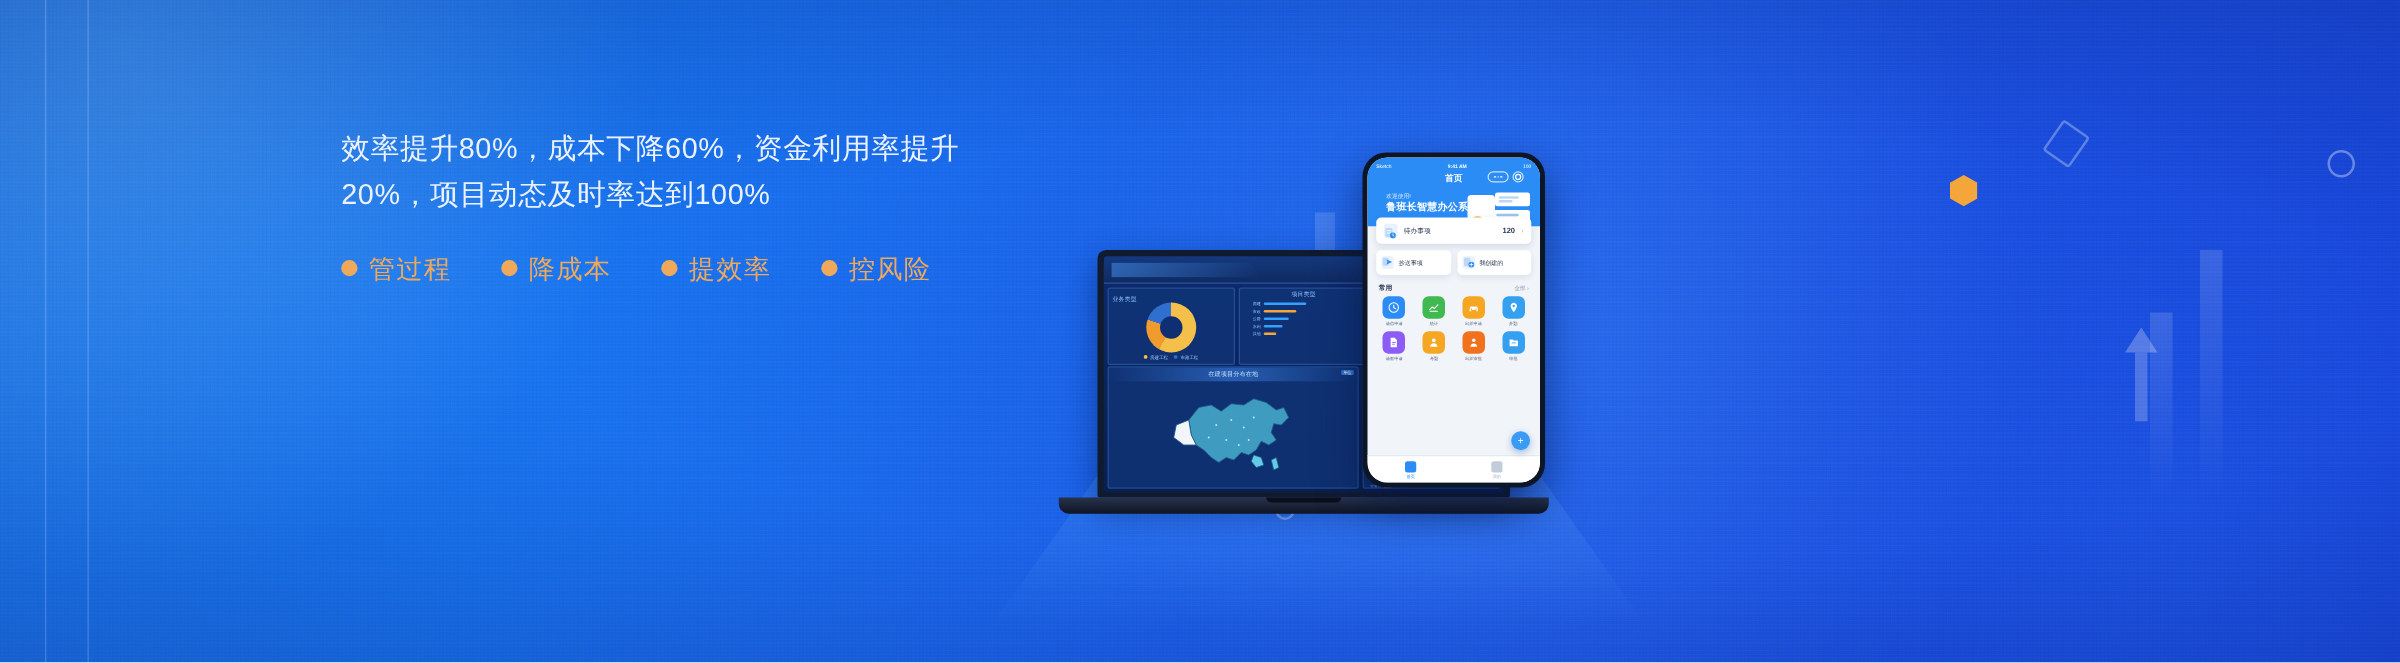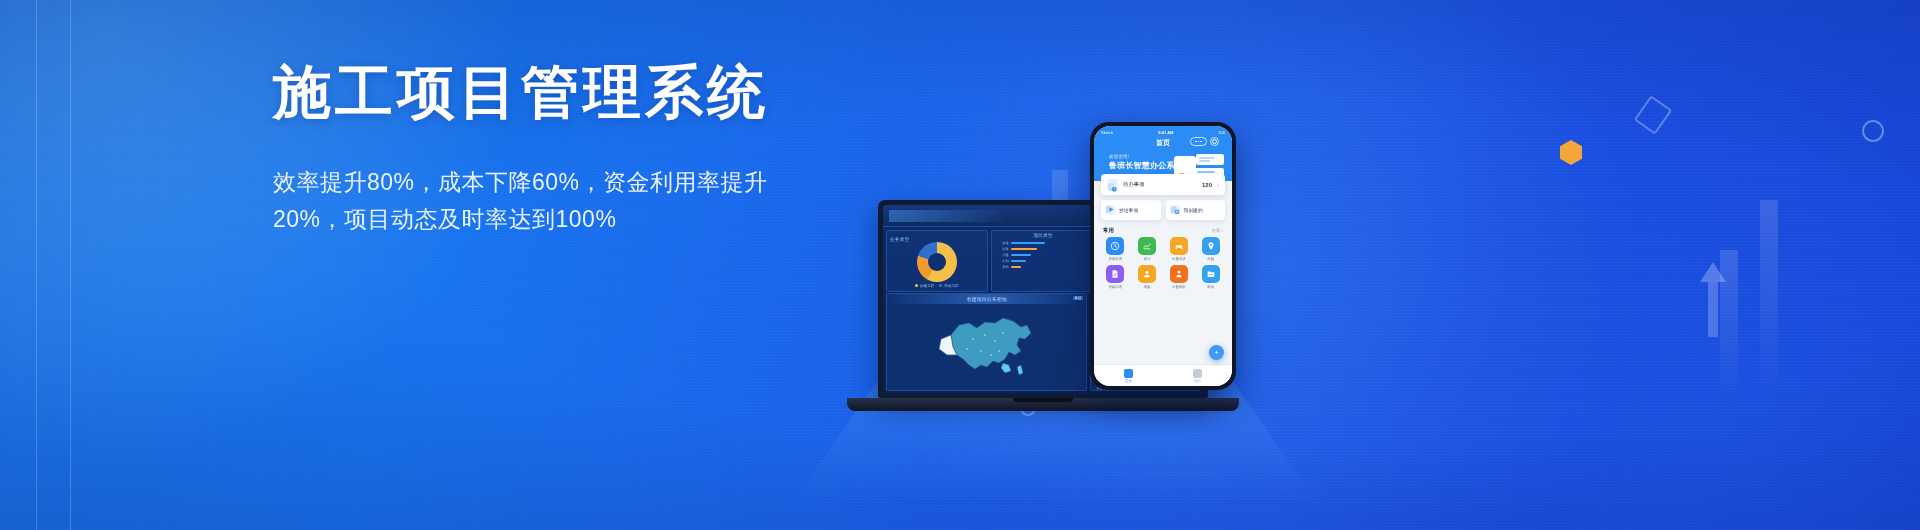--- a/index.html
+++ b/index.html
@@ -257,23 +257,40 @@
   <div class="deco hex" style="left:1560px;top:140px;"></div>
   <div class="deco hex-o" style="left:1640px;top:100px;"></div>
   <div class="deco dot-w" style="left:1097px;top:203px;width:7px;height:7px;"></div>
   <div class="deco dot-w" style="left:1053px;top:340px;width:5px;height:5px;"></div>
   <div class="deco ring-w" style="left:1020px;top:400px;width:16px;height:16px;"></div>
   <div class="deco ring-w" style="left:1862px;top:120px;width:22px;height:22px;"></div>
   <div class="deco tri-line" style="left:70px;top:0;height:530px;"></div>
   <div class="deco tri-line" style="left:36px;top:0;height:530px;"></div>
 
   <div class="copy">
-    <div class="title">施工项目管理系统</div>
     <div class="subtitle">效率提升80%，成本下降60%，资金利用率提升20%，项目动态及时率达到100%</div>
 
+    <div class="features">
+      <div class="feat">
+        <span class="fdot"></span>
+        <span class="flabel">管过程</span>
+      </div>
+      <div class="feat">
+        <span class="fdot"></span>
+        <span class="flabel">降成本</span>
+      </div>
+      <div class="feat">
+        <span class="fdot"></span>
+        <span class="flabel">提效率</span>
+      </div>
+      <div class="feat">
+        <span class="fdot"></span>
+        <span class="flabel">控风险</span>
+      </div>
+    </div>
 
   </div>
 
   <div class="devices">
     <div class="platform"></div>
     <div class="platform-line"></div>
 
     <div class="laptop">
       <div class="lap-screen">
         <div class="lap-inner">

